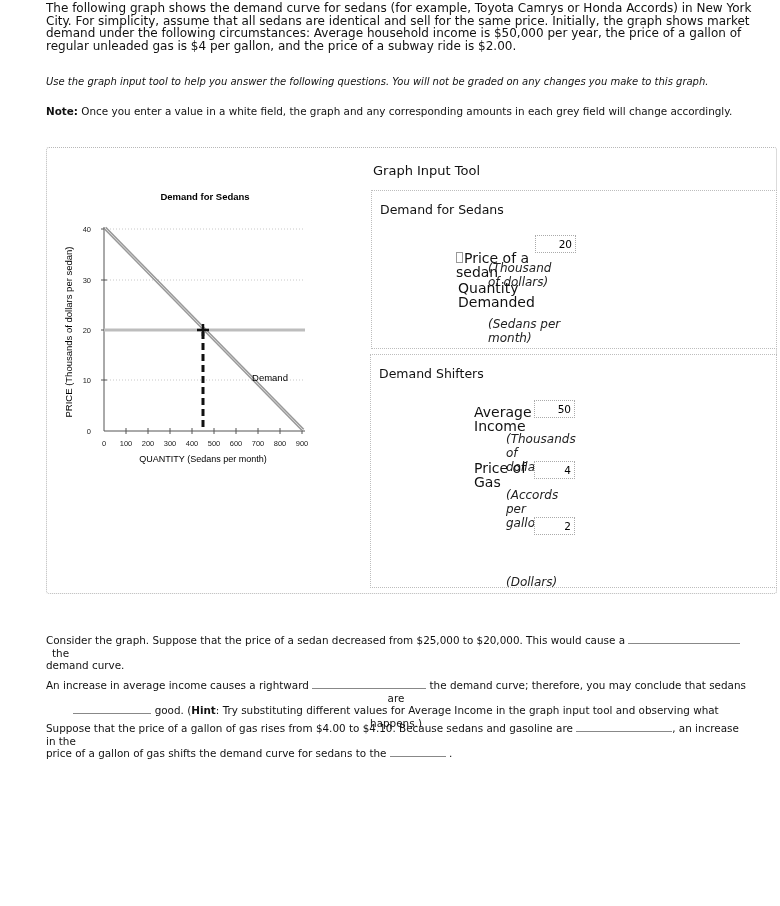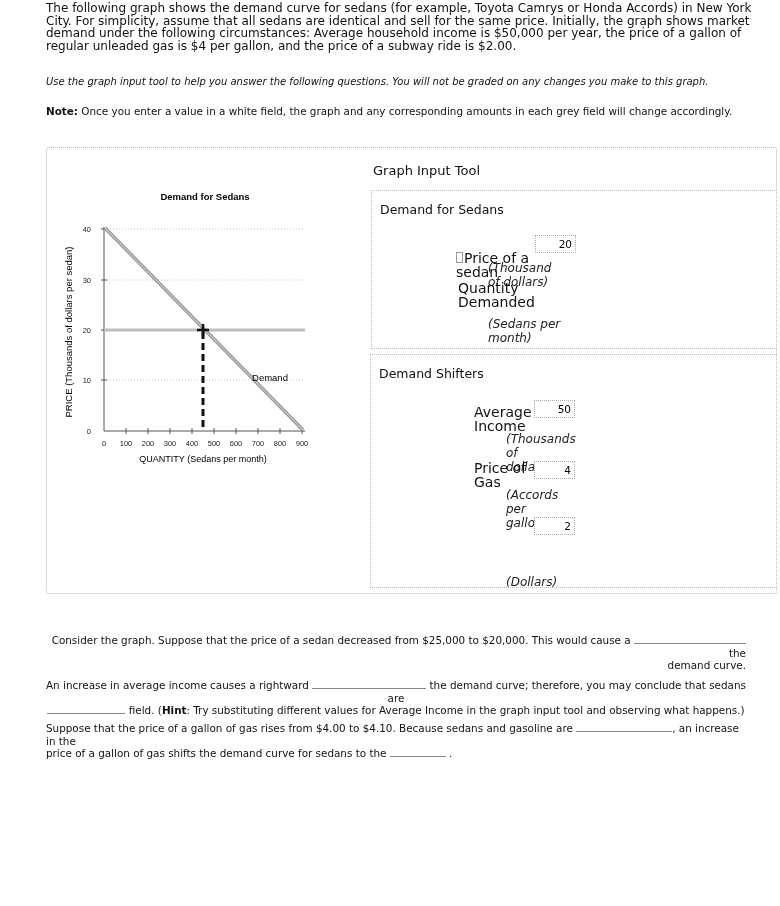--- a/index.html
+++ b/index.html
@@ -120,33 +120,33 @@
   <input class="field-input" style="left: 163px; top: 45px;" value="50">
 
   <div class="field-label" style="left:103px;top:106px;width:60px;">Price of Gas</div>
   <div class="field-unit" style="left:103px;top:133px;width:60px;">(Accords per gallon)</div>
   <input class="field-input" style="left: 163px; top: 106px;" value="4">
 
   <div class="field-unit" style="left:103px;top:220px;width:60px;">(Dollars)</div>
   <input class="field-input" style="left: 163px; top: 162px;" value="2">
 </div>
 
-<div class="q" style="top:634px;text-align:right;">
+<div class="q" style="top:634px;">
   <span>Consider the graph. Suppose that the price of a sedan decreased from $25,000 to $20,000. This would cause a</span>
   <span class="blank" style="width:112px;"></span>
   <span style="margin-left:6px;">the</span><br>
   <span>demand curve.</span>
 </div>
 
 <div class="q" style="top:679px;text-align:center;">
   <span>An increase in average income causes a rightward</span>
   <span class="blank" style="width:114px;"></span>
   <span>the demand curve; therefore, you may conclude that sedans are</span><br>
   <span class="blank" style="width:78px;"></span>
-  <span>field. (</span><b>Hint</b><span>: Try substituting different values for Average Income in the graph input tool and observing what happens.)</span>
+  <span>good. (</span><b>Hint</b><span>: Try substituting different values for Average Income in the graph input tool and observing what happens.)</span>
 </div>
 
 <div class="q" style="top:722px;">
   <span>Suppose that the price of a gallon of gas rises from $4.00 to $4.10. Because sedans and gasoline are</span>
   <span class="blank" style="width:96px;"></span><span>, an increase in the</span><br>
   <span>price of a gallon of gas shifts the demand curve for sedans to the</span>
   <span class="blank" style="width:56px;"></span>
   <span>.</span>
 </div>
 

